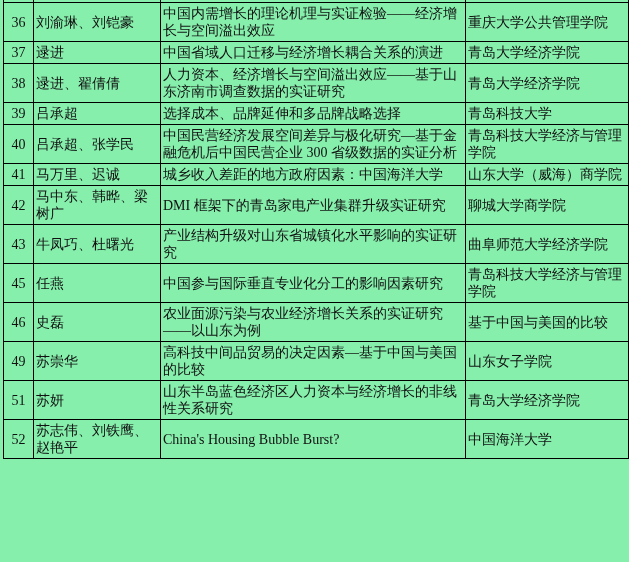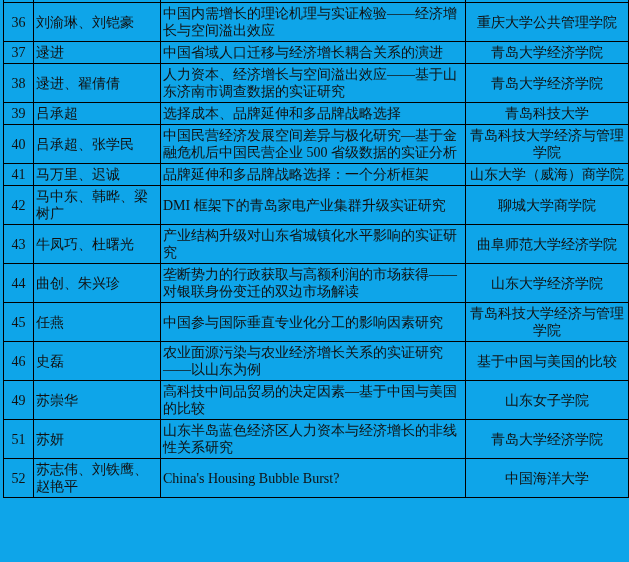--- a/index.html
+++ b/index.html
@@ -5,21 +5,21 @@
   html, body {
     margin: 0;
     padding: 0;
     background: #ffffff;
   }
   .page {
     position: relative;
     width: 629px;
     height: 562px;
     overflow: hidden;
-    background: #0ea5e9;
+    background: #86efac;
     font-family: "Liberation Serif", "DejaVu Serif", serif;
     color: #111111;
   }
   table.papers {
     position: absolute;
     left: 3px;
     top: 0;
     border-collapse: collapse;
     table-layout: fixed;
     width: 625px;
@@ -48,21 +48,20 @@
   }
   td.auth {
     text-align: left;
   }
   td.title {
     text-align: left;
     padding-left: 5px;
     padding-right: 3px;
   }
   td.inst {
-    text-align: center;
     padding-left: 6px;
     padding-right: 6px;
   }
 </style>
 </head>
 <body>
 
 <div class="page">
   <table class="papers">
     <colgroup>
@@ -103,51 +102,45 @@
     <tr>
       <td class="no">39</td>
       <td class="auth">吕承超</td>
       <td class="title">选择成本、品牌延伸和多品牌战略选择</td>
       <td class="inst">青岛科技大学</td>
     </tr>
 
     <tr>
       <td class="no">40</td>
       <td class="auth">吕承超、张学民</td>
-      <td class="title">中国民营经济发展空间差异与极化研究—基于金融危机后中国民营企业 500 省级数据的实证分析</td>
+      <td class="title">中国民营经济发展空间差异与极化研究—基于金融危机后中国民营企业 300 省级数据的实证分析</td>
       <td class="inst">青岛科技大学经济与管理学院</td>
     </tr>
 
     <tr>
       <td class="no">41</td>
       <td class="auth">马万里、迟诚</td>
-      <td class="title">品牌延伸和多品牌战略选择：一个分析框架</td>
+      <td class="title">城乡收入差距的地方政府因素：中国海洋大学</td>
       <td class="inst">山东大学（威海）商学院</td>
     </tr>
 
     <tr>
       <td class="no">42</td>
       <td class="auth">马中东、韩晔、梁树广</td>
       <td class="title">DMI 框架下的青岛家电产业集群升级实证研究</td>
       <td class="inst">聊城大学商学院</td>
     </tr>
 
     <tr>
       <td class="no">43</td>
       <td class="auth">牛凤巧、杜曙光</td>
       <td class="title">产业结构升级对山东省城镇化水平影响的实证研究</td>
       <td class="inst">曲阜师范大学经济学院</td>
     </tr>
 
-    <tr>
-      <td class="no">44</td>
-      <td class="auth">曲创、朱兴珍</td>
-      <td class="title">垄断势力的行政获取与高额利润的市场获得——对银联身份变迁的双边市场解读</td>
-      <td class="inst">山东大学经济学院</td>
-    </tr>
 
     <tr>
       <td class="no">45</td>
       <td class="auth">任燕</td>
       <td class="title">中国参与国际垂直专业化分工的影响因素研究</td>
       <td class="inst">青岛科技大学经济与管理学院</td>
     </tr>
 
     <tr>
       <td class="no">46</td>

